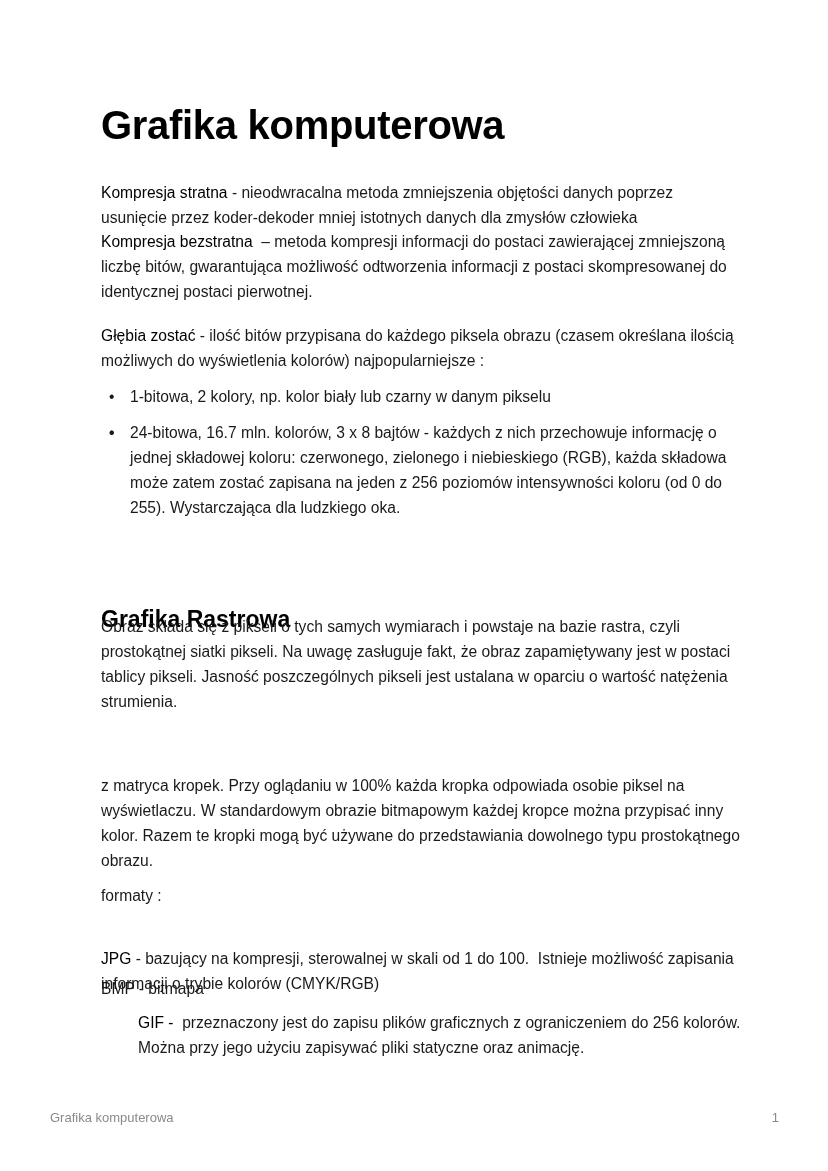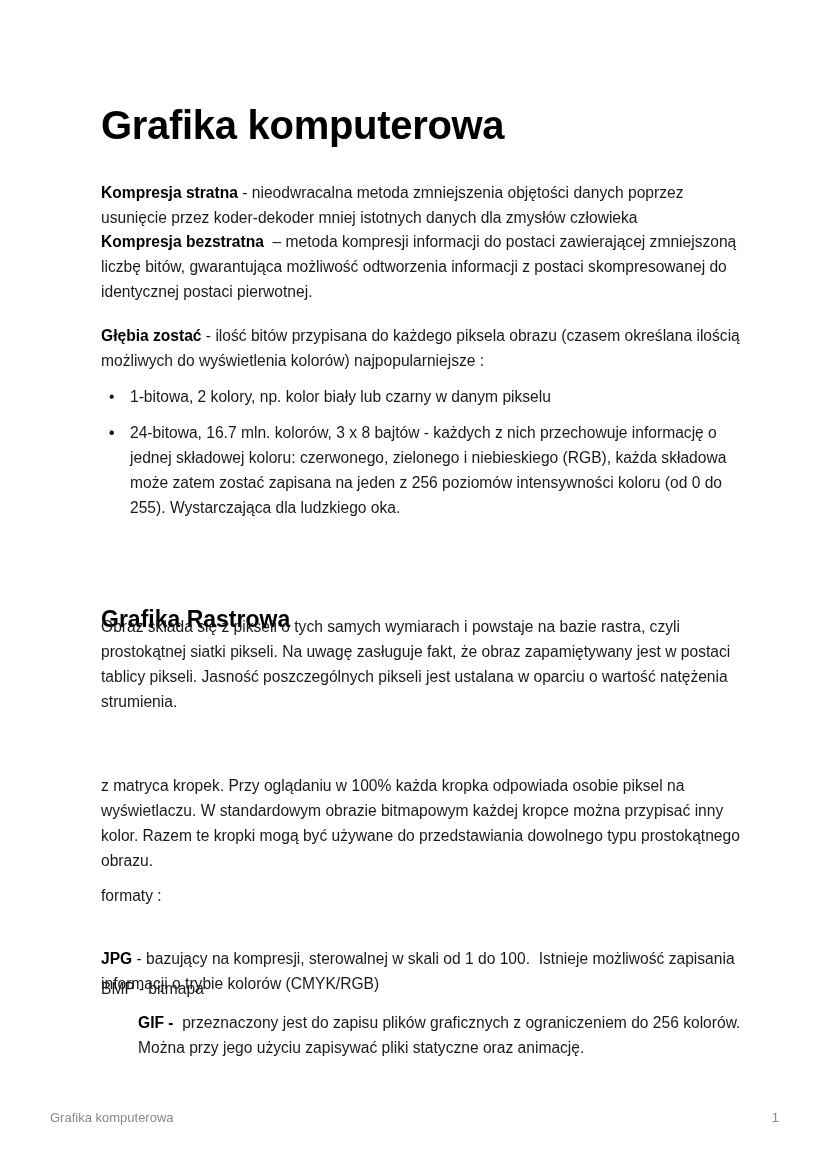--- a/index.html
+++ b/index.html
@@ -38,21 +38,21 @@
       left: 0;
       width: 640px;
       font-size: 15.6px;
       line-height: 25px;
       color: #1a1a1a;
     }
     .block p {
       margin: 0;
     }
     b {
-      font-weight: bold;
+      font-weight: normal;
       color: #000;
     }
     ul {
       margin: 0;
       padding: 0;
       list-style: none;
     }
     ul li {
       position: relative;
       padding-left: 29px;

